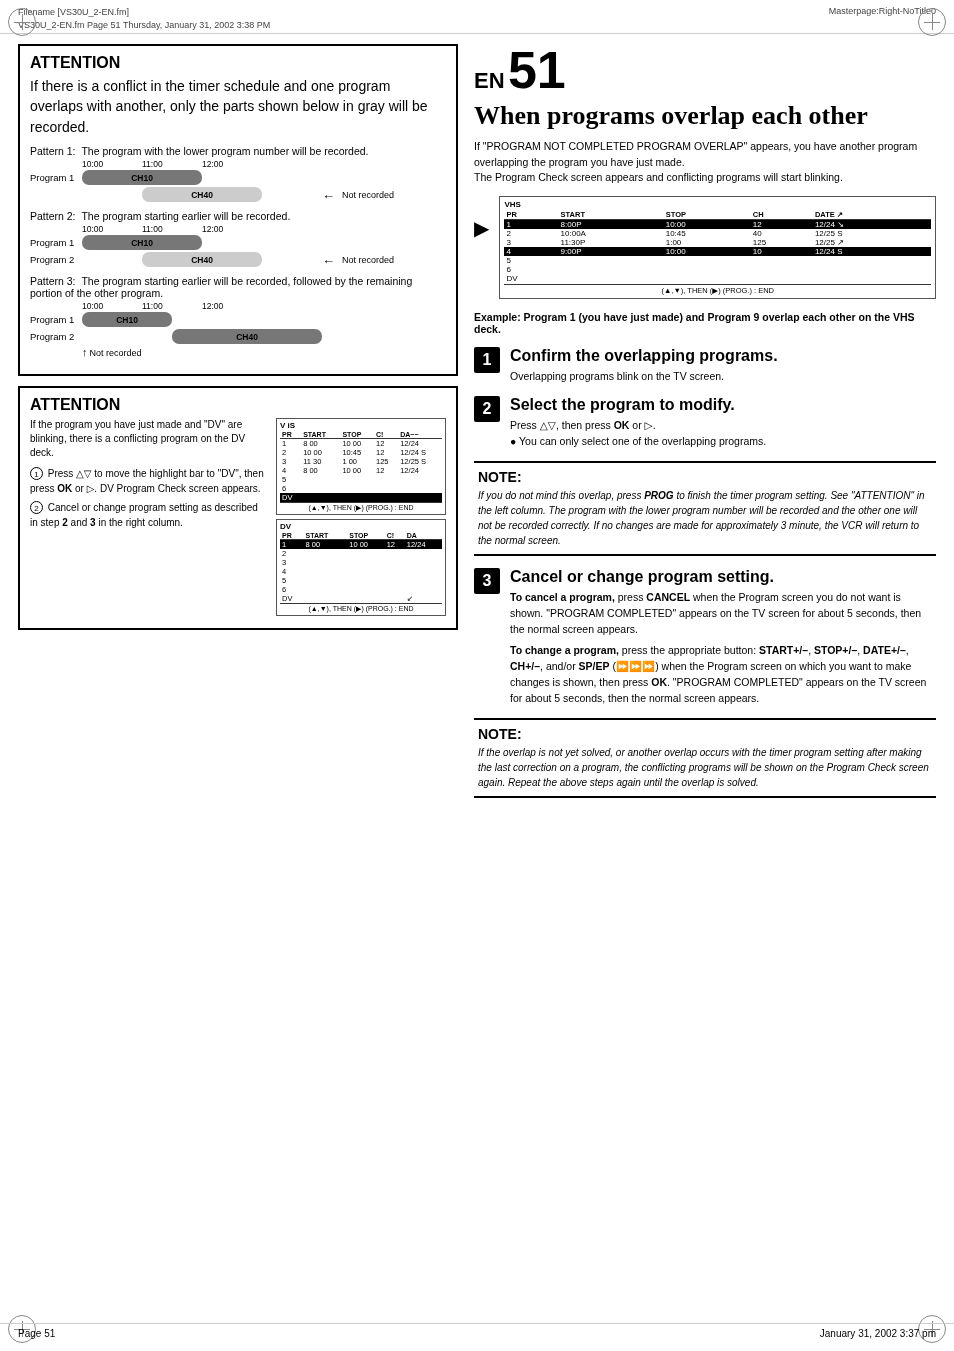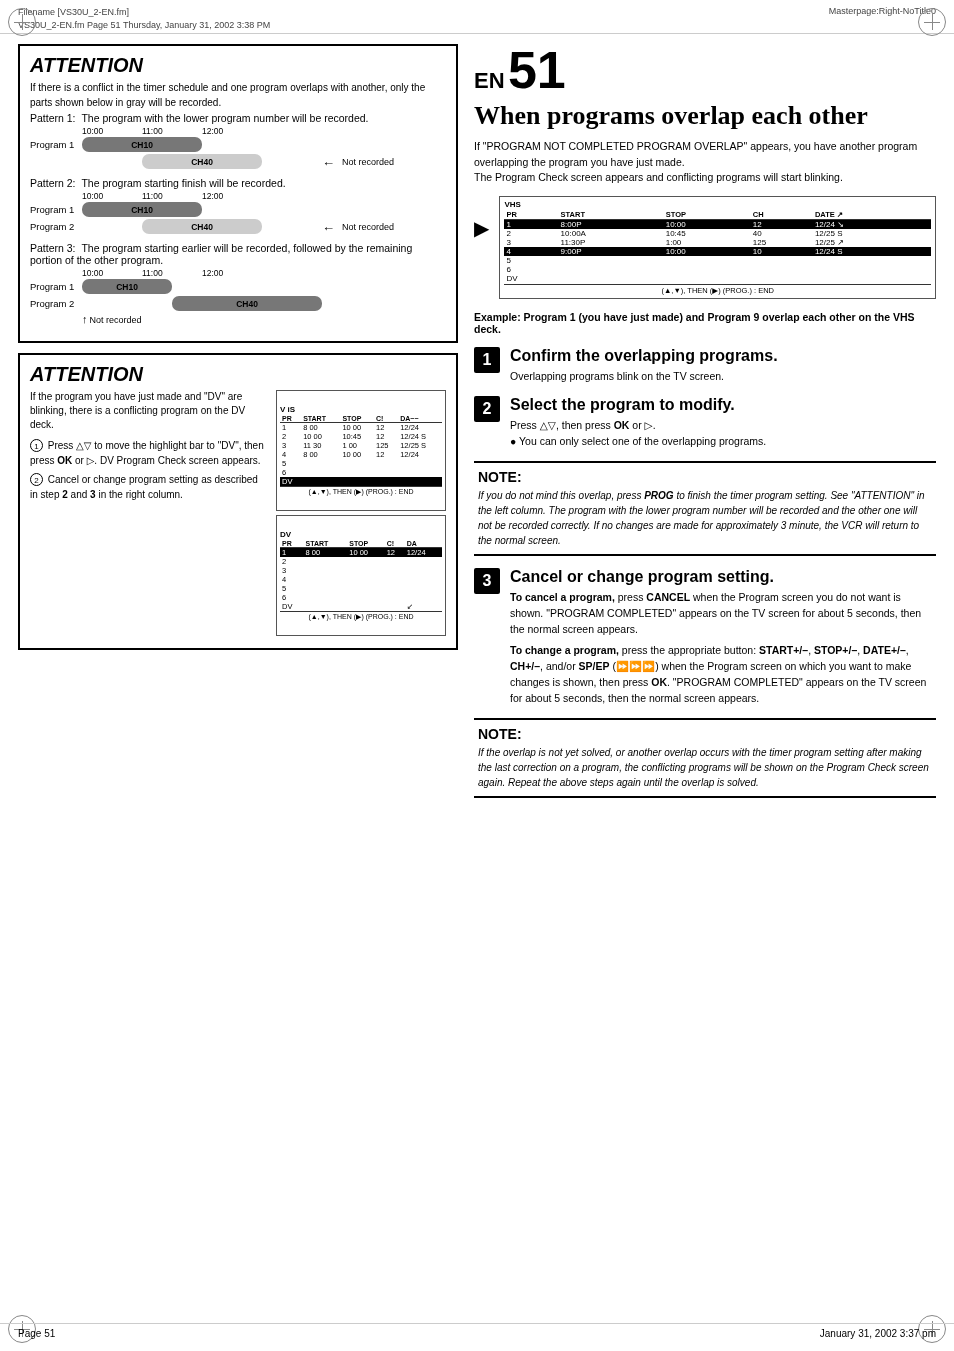--- a/index.html
+++ b/index.html
@@ -76,29 +76,28 @@
       flex: 1;
     }
 
     
     .attention-box {
       border: 2px solid #000;
       padding: 8px 10px;
       margin-bottom: 10px;
     }
     .attention-title {
-      font-size: 20px;
+      font-size: 16px;
       font-weight: bold;
       margin-bottom: 4px;
-      font-style: italic;
     }
     .attention-text {
-      font-size: 10px;
+      font-size: 14px;
       line-height: 1.45;
-      margin-bottom: 2px;
+      margin-bottom: 8px;
     }
 
     
     .pattern-block {
       margin-bottom: 8px;
     }
     .pattern-label {
       font-size: 10.5px;
       margin-bottom: 2px;
     }
@@ -116,21 +115,21 @@
       width: 170px;
       flex-shrink: 0;
     }
 
     
     .vcr-screen {
       border: 1px solid #555;
       background: #fff;
       font-size: 8px;
       margin-bottom: 4px;
-      padding: 14px 3px;
+      padding: 2px 3px;
     }
     .vcr-screen table {
       width: 100%;
       border-collapse: collapse;
       font-size: 7.5px;
     }
     .vcr-screen table th {
       font-weight: bold;
       text-align: left;
       border-bottom: 1px solid #333;
@@ -389,21 +388,21 @@
           </div>
           <span style="display:inline-flex;align-items:center;">
             <span style="font-size:13px;margin-right:3px;">←</span>
             <span class="not-rec">Not recorded</span>
           </span>
         </div>
       </div>
 
       <div class="pattern-block">
         <div class="pattern-label">
-          <strong>Pattern 2:</strong>&nbsp;&nbsp;<span>The program starting finish will be recorded.</span>
+          <strong>Pattern 2:</strong>&nbsp;&nbsp;<span>The program starting earlier will be recorded.</span>
         </div>
         <div class="tl-tick-row">
           <span>10:00</span>
             <span>11:00</span>
             <span>12:00</span>
         </div>
         <div class="bar-row">
           <div class="bar-prog-label">Program 1</div>
           <div style="position:relative;width:240px;height:15px;">
             <div class="bar-segment bar-dark" style="left:0;width:120px;">CH10</div>

